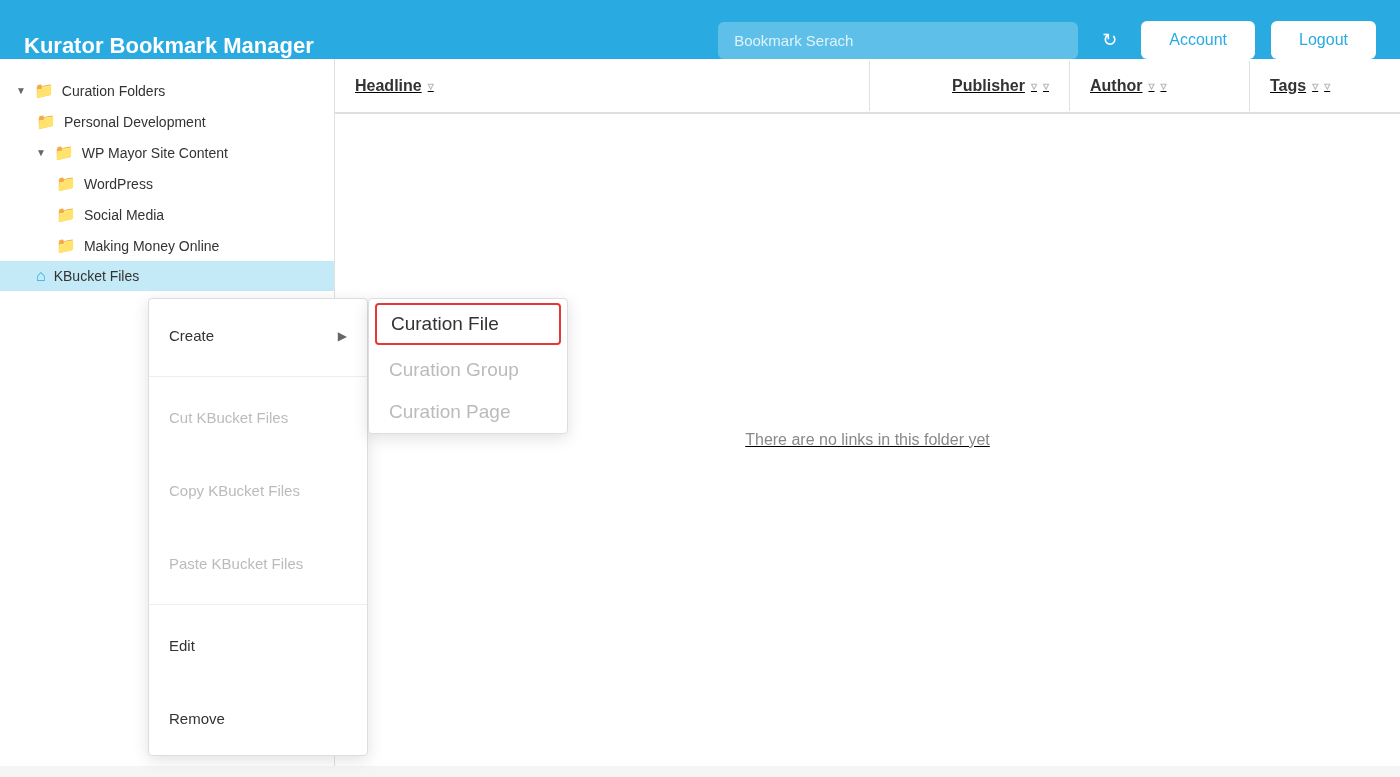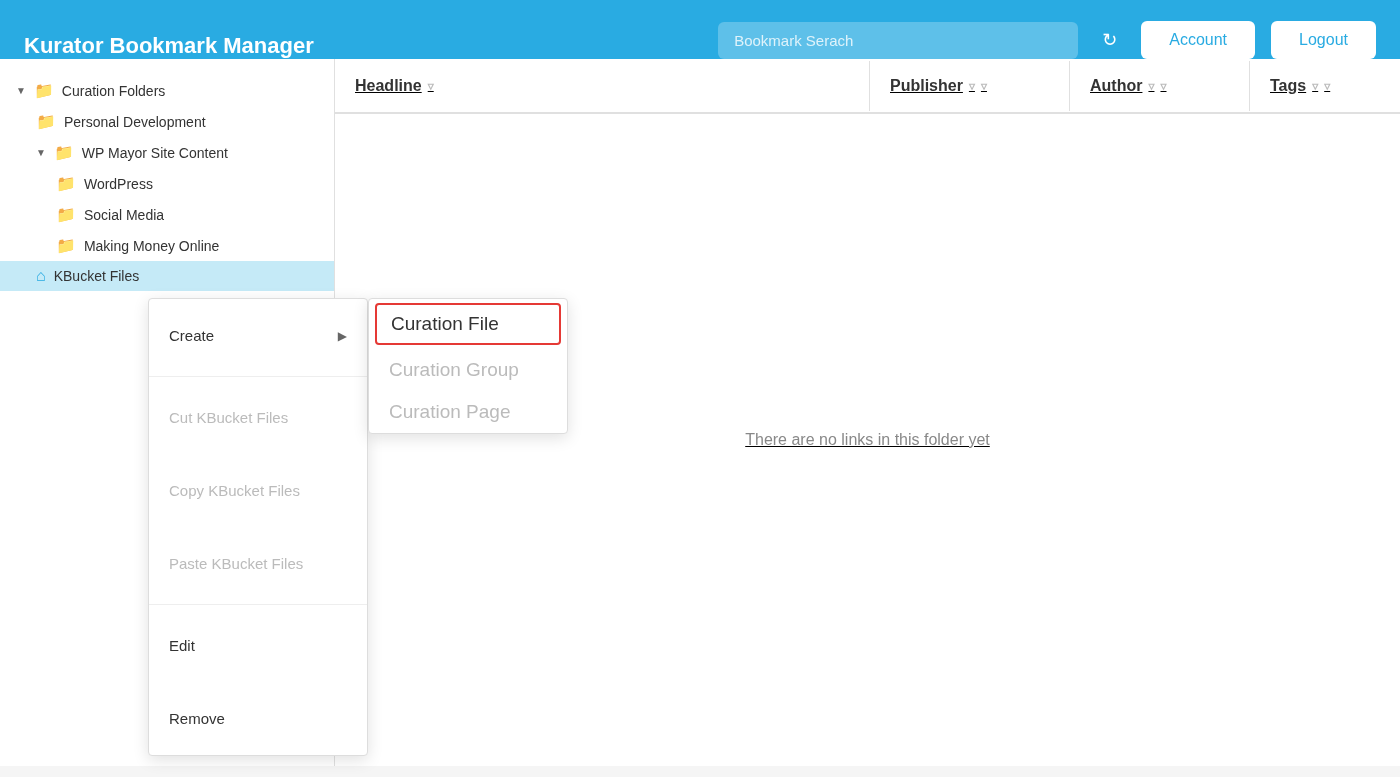--- a/index.html
+++ b/index.html
@@ -130,20 +130,21 @@
     .col-publisher {
       width: 200px;
       padding: 16px 20px;
       font-size: 16px;
       font-weight: 600;
       color: #333;
       display: flex;
       align-items: center;
       gap: 6px;
       border-right: 1px solid #e0e0e0;
+      justify-content: flex-end;
     }
     .col-author {
       width: 180px;
       padding: 16px 20px;
       font-size: 16px;
       font-weight: 600;
       color: #333;
       display: flex;
       align-items: center;
       gap: 6px;

